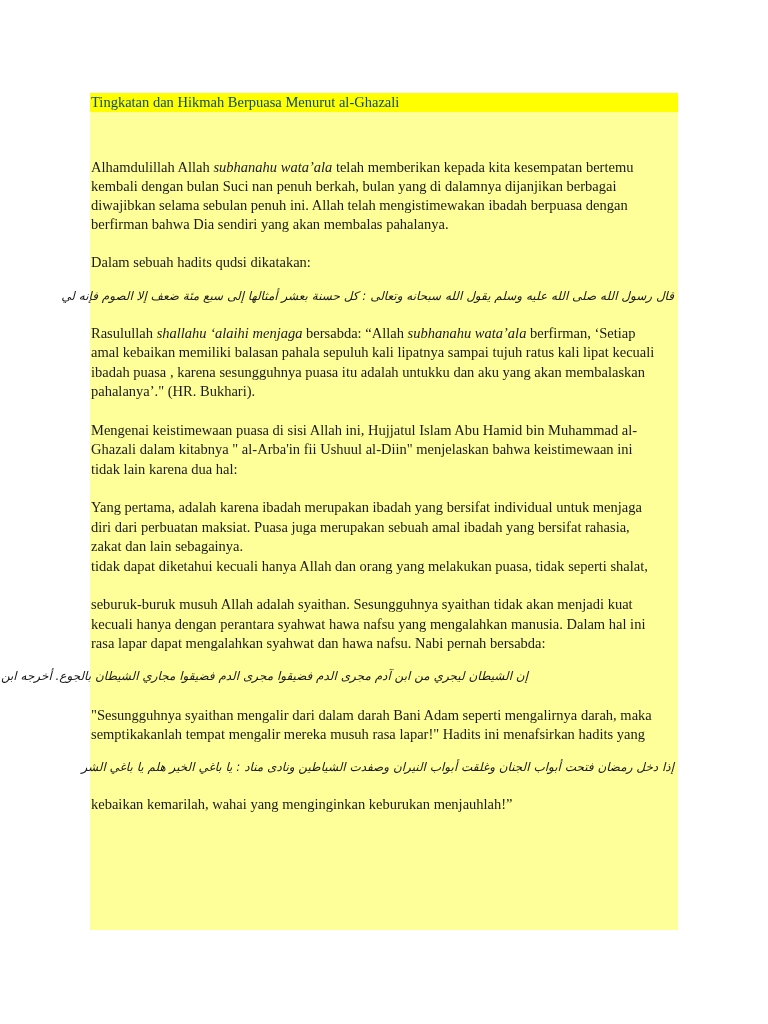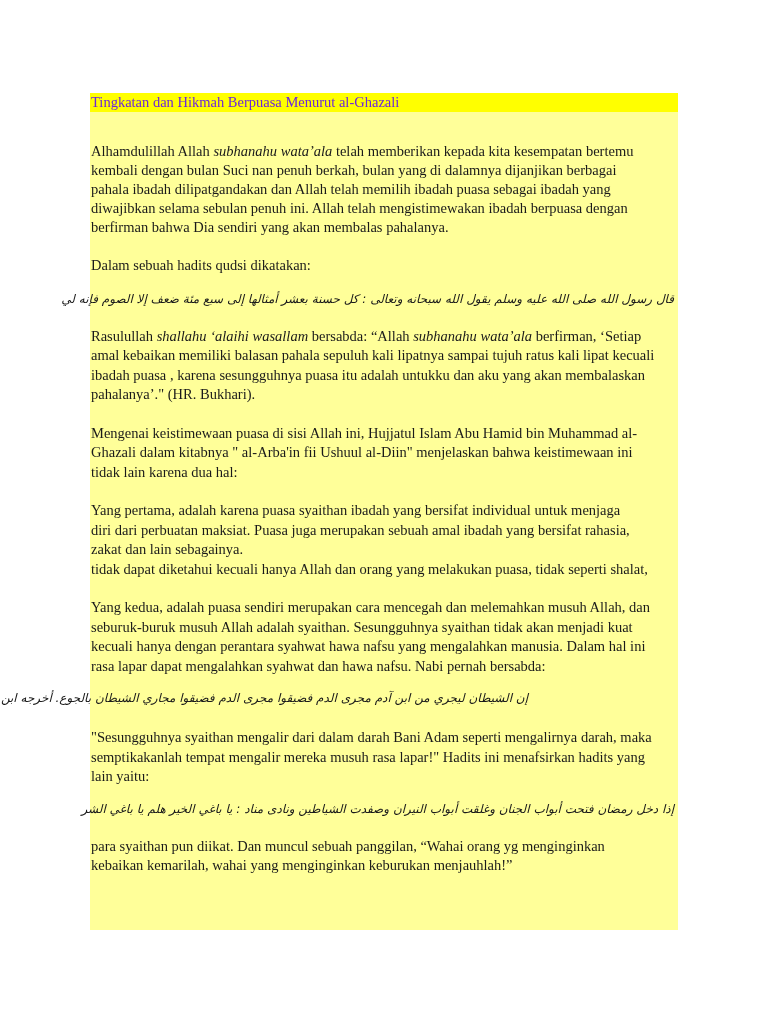--- a/index.html
+++ b/index.html
@@ -24,25 +24,25 @@
       height: 837px;
       background: #ffff99;
     }
     .title-bar {
       background: #ffff00;
       height: 19px;
       line-height: 19px;
       padding-left: 1px;
       font-family: "Liberation Serif", "DejaVu Serif", serif;
       font-size: 14.5px;
-      color: #6d28d9;
+      color: #0c4a6e;
       white-space: nowrap;
     }
     .content {
-      padding: 0 0 0 1px;
+      padding: 16px 0 0 1px;
       font-family: "Liberation Serif", "DejaVu Serif", serif;
       font-size: 14.5px;
       line-height: 19.5px;
       color: #1a1a1a;
     }
     .para {
       margin: 0;
       white-space: normal;
     }
     .para em { font-style: italic; }
@@ -66,91 +66,87 @@
   <div class="doc-box">
     <div class="title-bar">Tingkatan dan Hikmah Berpuasa Menurut al-Ghazali</div>
 
     <div class="content">
 
       <div style="height:30px"></div>
 
       <p class="para" style="line-height:19px;">
         <span class="line"><span>Alhamdulillah Allah </span><em>subhanahu wata’ala</em><span> telah memberikan kepada kita kesempatan bertemu</span></span>
         <span class="line">kembali dengan bulan Suci nan penuh berkah, bulan yang di dalamnya dijanjikan berbagai</span>
-        <span class="line">pahala ibadah dilipatgandakan dan Allah telah memilih ibadah puasa sebagai ibadah yang</span>
         <span class="line">diwajibkan selama sebulan penuh ini. Allah telah mengistimewakan ibadah berpuasa dengan</span>
         <span class="line">berfirman bahwa Dia sendiri yang akan membalas pahalanya.</span>
       </p>
 
       <div style="height:19px"></div>
 
       <p class="para">Dalam sebuah hadits qudsi dikatakan:</p>
 
       <div style="height:13px"></div>
 
       <div class="arabic">
         <span class="line">قال رسول الله صلى الله عليه وسلم يقول الله سبحانه وتعالى : كل حسنة بعشر أمثالها إلى سبع مئة ضعف إلا الصوم فإنه لي</span>
       </div>
 
       <div style="height:18px"></div>
 
       <p class="para">
-        <span class="line"><span>Rasulullah </span><em>shallahu ‘alaihi wasallam</em><span> bersabda: “Allah </span><em>subhanahu wata’ala</em><span> berfirman, ‘Setiap</span></span>
+        <span class="line"><span>Rasulullah </span><em>shallahu ‘alaihi menjaga</em><span> bersabda: “Allah </span><em>subhanahu wata’ala</em><span> berfirman, ‘Setiap</span></span>
         <span class="line">amal kebaikan memiliki balasan pahala sepuluh kali lipatnya sampai tujuh ratus kali lipat kecuali</span>
         <span class="line">ibadah puasa , karena sesungguhnya puasa itu adalah untukku dan aku yang akan membalaskan</span>
         <span class="line">pahalanya’." (HR. Bukhari).</span>
       </p>
 
       <div style="height:19px"></div>
 
       <p class="para">
         <span class="line">Mengenai keistimewaan puasa di sisi Allah ini, Hujjatul Islam Abu Hamid bin Muhammad al-</span>
         <span class="line">Ghazali dalam kitabnya " al-Arba'in fii Ushuul al-Diin" menjelaskan bahwa keistimewaan ini</span>
         <span class="line">tidak lain karena dua hal:</span>
       </p>
 
       <div style="height:19px"></div>
 
       <p class="para">
-        <span class="line">Yang pertama, adalah karena puasa syaithan ibadah yang bersifat individual untuk menjaga</span>
+        <span class="line">Yang pertama, adalah karena ibadah merupakan ibadah yang bersifat individual untuk menjaga</span>
         <span class="line">diri dari perbuatan maksiat. Puasa juga merupakan sebuah amal ibadah yang bersifat rahasia,</span>
         <span class="line">zakat dan lain sebagainya.</span>
         <span class="line">tidak dapat diketahui kecuali hanya Allah dan orang yang melakukan puasa, tidak seperti shalat,</span>
       </p>
 
       <div style="height:19px"></div>
 
       <p class="para">
-        <span class="line">Yang kedua, adalah puasa sendiri merupakan cara mencegah dan melemahkan musuh Allah, dan</span>
         <span class="line">seburuk-buruk musuh Allah adalah syaithan. Sesungguhnya syaithan tidak akan menjadi kuat</span>
         <span class="line">kecuali hanya dengan perantara syahwat hawa nafsu yang mengalahkan manusia. Dalam hal ini</span>
         <span class="line">rasa lapar dapat mengalahkan syahwat dan hawa nafsu. Nabi pernah bersabda:</span>
       </p>
 
       <div style="height:12px"></div>
 
       <div class="arabic" style="padding-right:150px;">
         <span class="line">إن الشيطان ليجري من ابن آدم مجرى الدم فضيقوا مجرى الدم فضيقوا مجاري الشيطان بالجوع. أخرجه ابن المبارك</span>
       </div>
 
       <div style="height:20px"></div>
 
       <p class="para">
         <span class="line">"Sesungguhnya syaithan mengalir dari dalam darah Bani Adam seperti mengalirnya darah, maka</span>
         <span class="line">semptikakanlah tempat mengalir mereka musuh rasa lapar!"  Hadits ini menafsirkan hadits yang</span>
-        <span class="line">lain yaitu:</span>
       </p>
 
       <div style="height:12px"></div>
 
       <div class="arabic">
         <span class="line">إذا دخل رمضان فتحت أبواب الجنان وغلقت أبواب النيران وصفدت الشياطين ونادى مناد : يا باغي الخير هلم يا باغي الشر</span>
       </div>
 
       <div style="height:18px"></div>
 
       <p class="para">
-        <span class="line">para syaithan pun diikat. Dan muncul sebuah panggilan, “Wahai orang yg menginginkan</span>
         <span class="line">kebaikan kemarilah, wahai yang menginginkan keburukan menjauhlah!”</span>
       </p>
     </div>
   </div>
 </div>
 
 </body></html>

